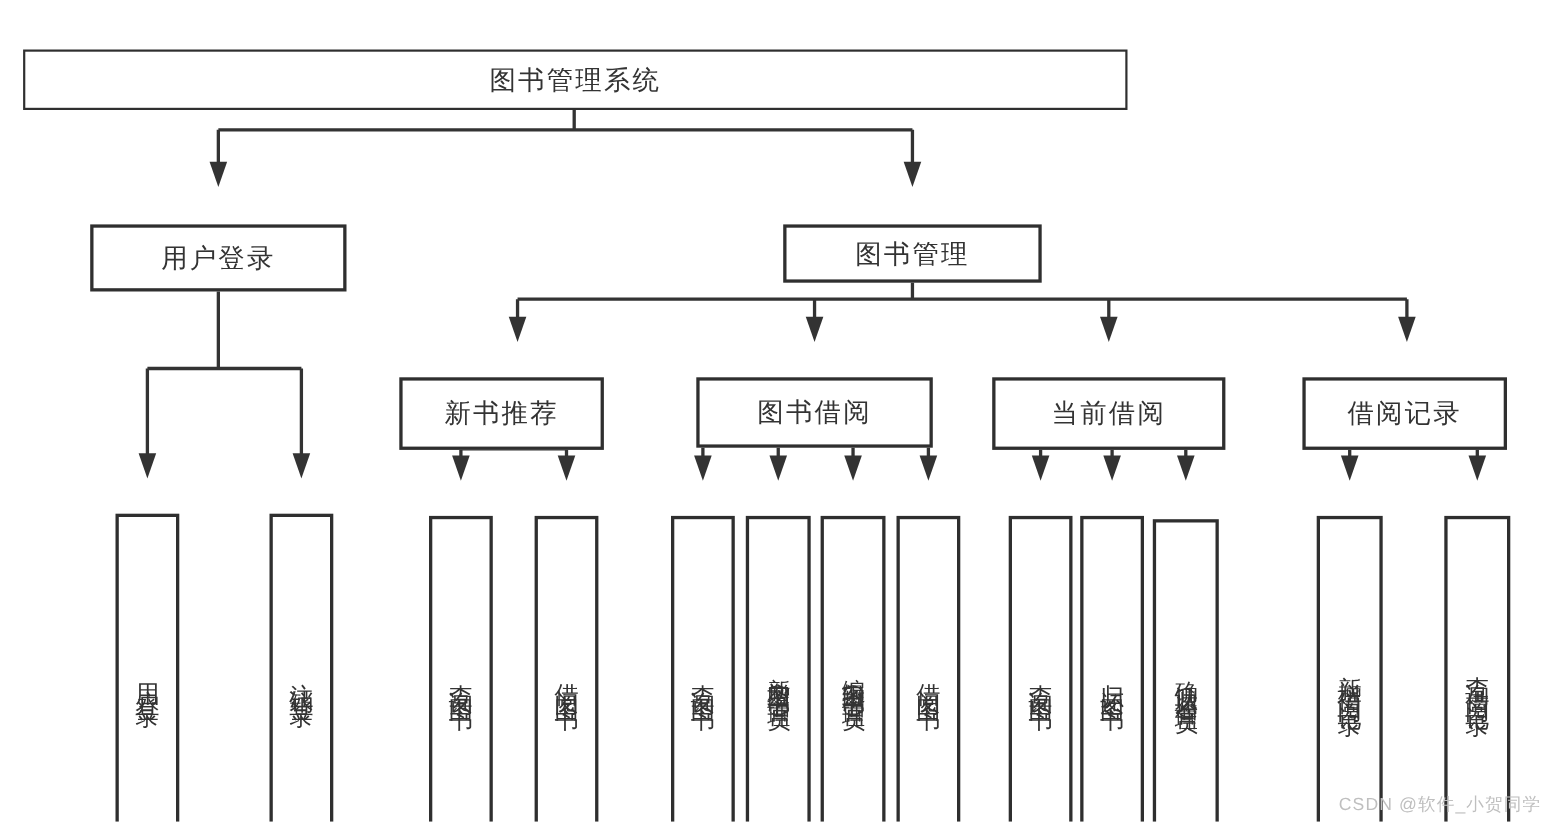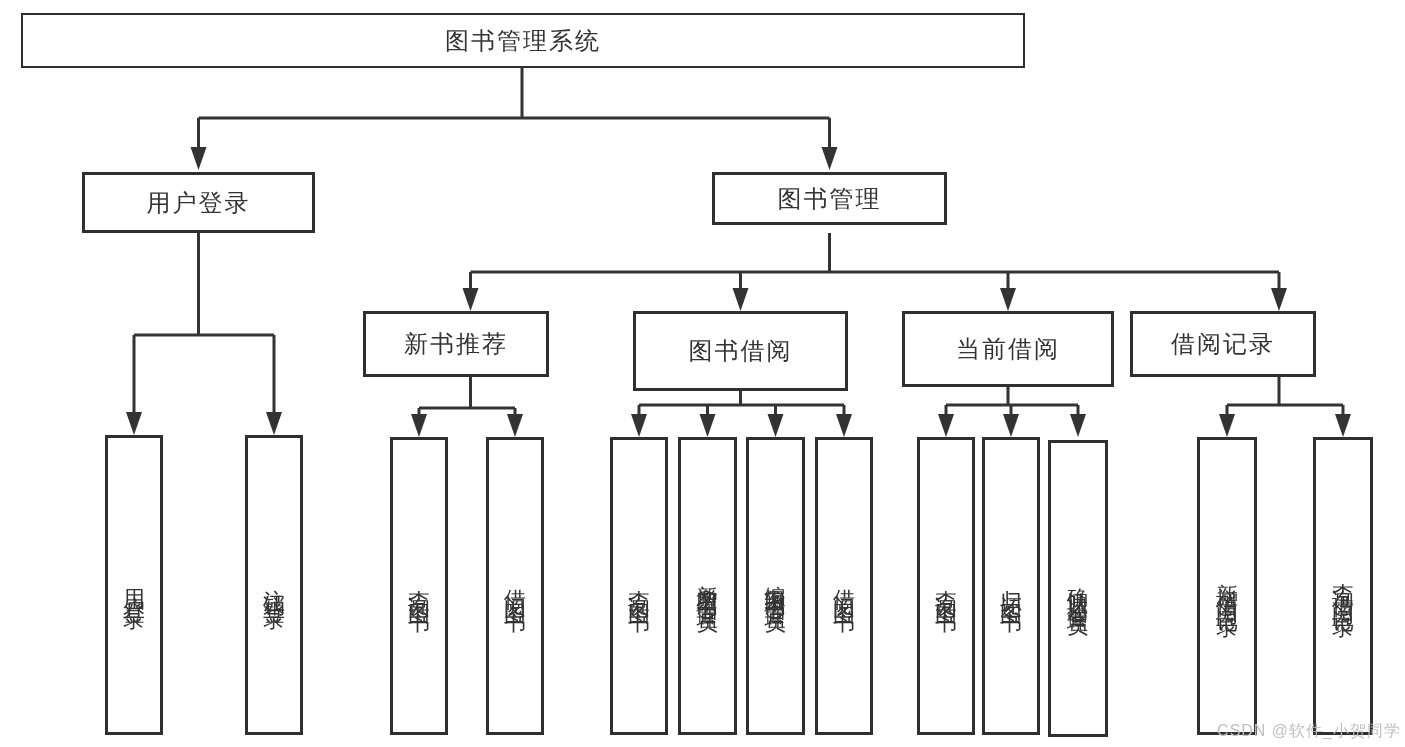--- a/index.html
+++ b/index.html
@@ -9,20 +9,21 @@
     font-family:"Liberation Sans","DejaVu Sans",sans-serif;
     overflow:hidden;
   }
   svg.wires{position:absolute;left:0;top:0;z-index:0;}
   .node{
     position:absolute;box-sizing:border-box;z-index:1;
     border:3px solid var(--border,#2f2f2f);
     background:#ffffff;color:var(--text,#333333);
     display:flex;align-items:center;justify-content:center;
     text-align:center;
+    margin-top:32px;
   }
   .h{font-size:24px;letter-spacing:2px;font-weight:400;}
   .root{border-width:2px;}
   .v{
     writing-mode:vertical-rl;text-orientation:mixed;
     font-size:22px;letter-spacing:7px;line-height:1;
   }
   .v.long{letter-spacing:4px;font-size:21px;}
   .watermark{
     position:absolute;right:4px;bottom:5px;z-index:2;
@@ -66,23 +67,23 @@
       <polygon points="1335,414 1351,414 1343,437"></polygon>
     </g>
   </svg>
 
   <div class="node h root" style="left:21px;top:13px;width:1004px;height:55px">图书管理系统</div>
 
   <div class="node h" style="left:82px;top:172px;width:233px;height:61px">用户登录</div>
   <div class="node h" style="left:712px;top:172px;width:235px;height:53px">图书管理</div>
 
   <div class="node h" style="left:363px;top:311px;width:186px;height:66px">新书推荐</div>
-  <div class="node h" style="left:633px;top:311px;width:215px;height:80px">图书借阅</div>
-  <div class="node h" style="left:902px;top:311px;width:212px;height:76px">当前借阅</div>
-  <div class="node h" style="left:1130px;top:311px;width:186px;height:66px">借阅记录</div>
+  <div class="node h" style="left:633px;top:311px;width:215px;height:64px">图书借阅</div>
+  <div class="node h" style="left:902px;top:311px;width:212px;height:66px">当前借阅</div>
+  <div class="node h" style="left:1184px;top:311px;width:186px;height:66px">借阅记录</div>
 
   <div class="node v" style="left:105px;top:435px;width:58px;height:300px">用户登录</div>
   <div class="node v" style="left:245px;top:435px;width:58px;height:300px">注销登录</div>
 
   <div class="node v" style="left:390px;top:437px;width:58px;height:298px">查询图书</div>
   <div class="node v" style="left:486px;top:437px;width:58px;height:298px">借阅图书</div>
 
   <div class="node v" style="left:610px;top:437px;width:58px;height:298px">查询图书</div>
   <div class="node v long" style="left:678px;top:437px;width:59px;height:298px">新增图书（管理员）</div>
   <div class="node v long" style="left:746px;top:437px;width:59px;height:298px">编辑图书（管理员）</div>

